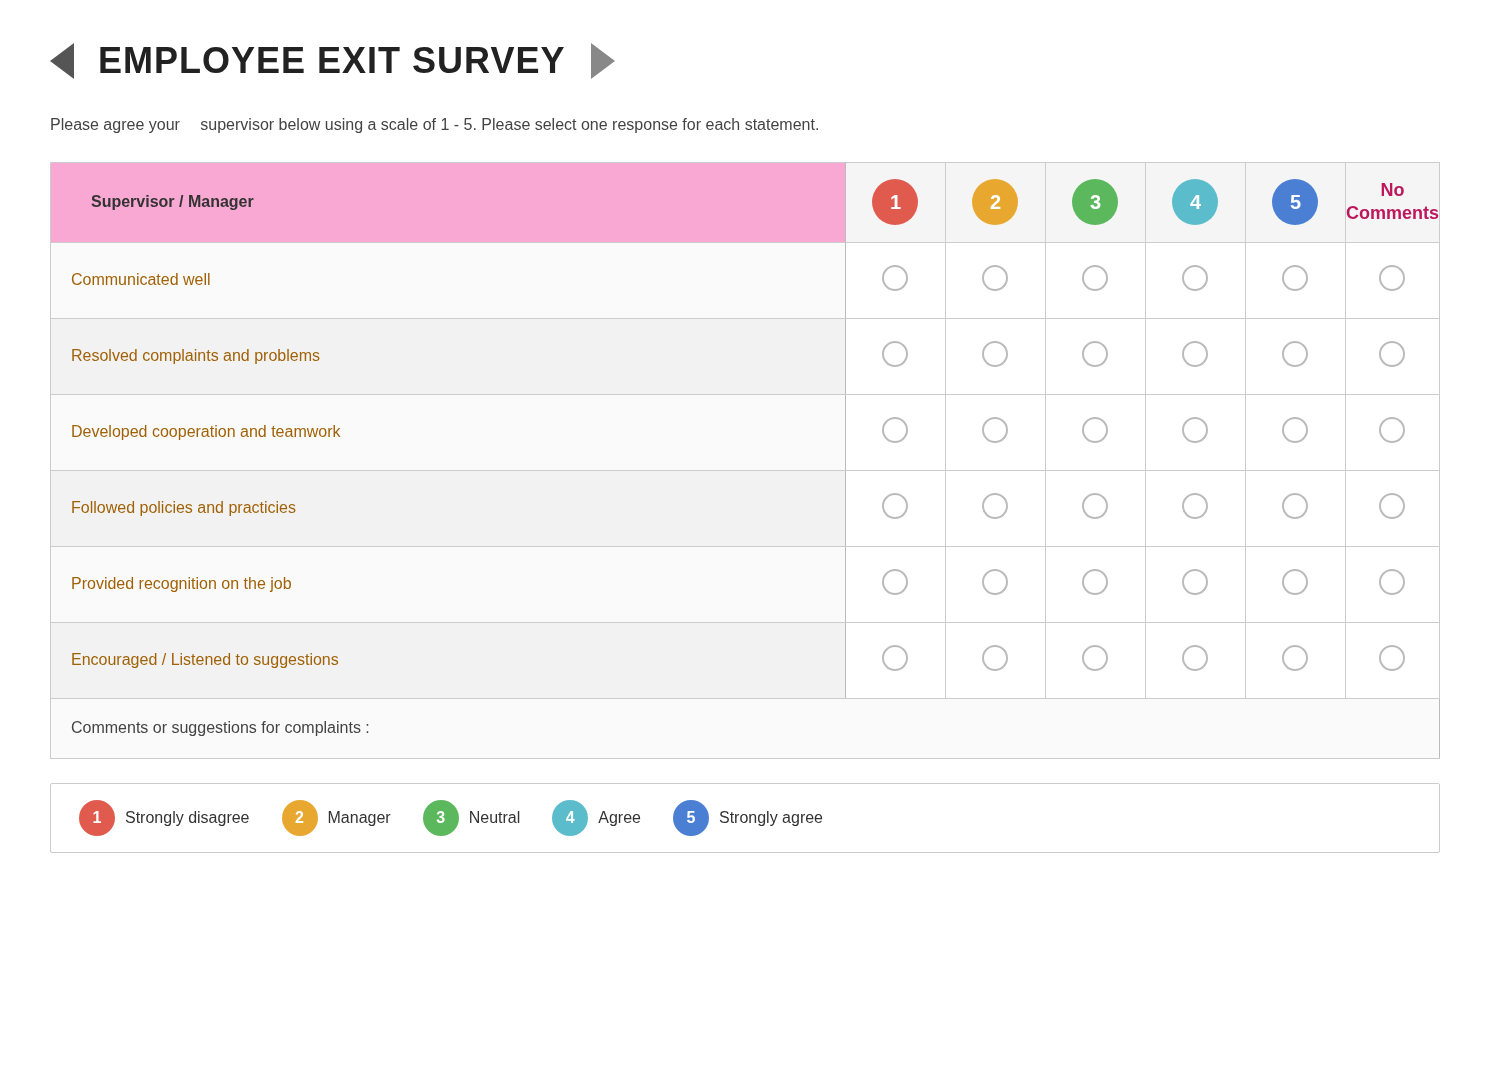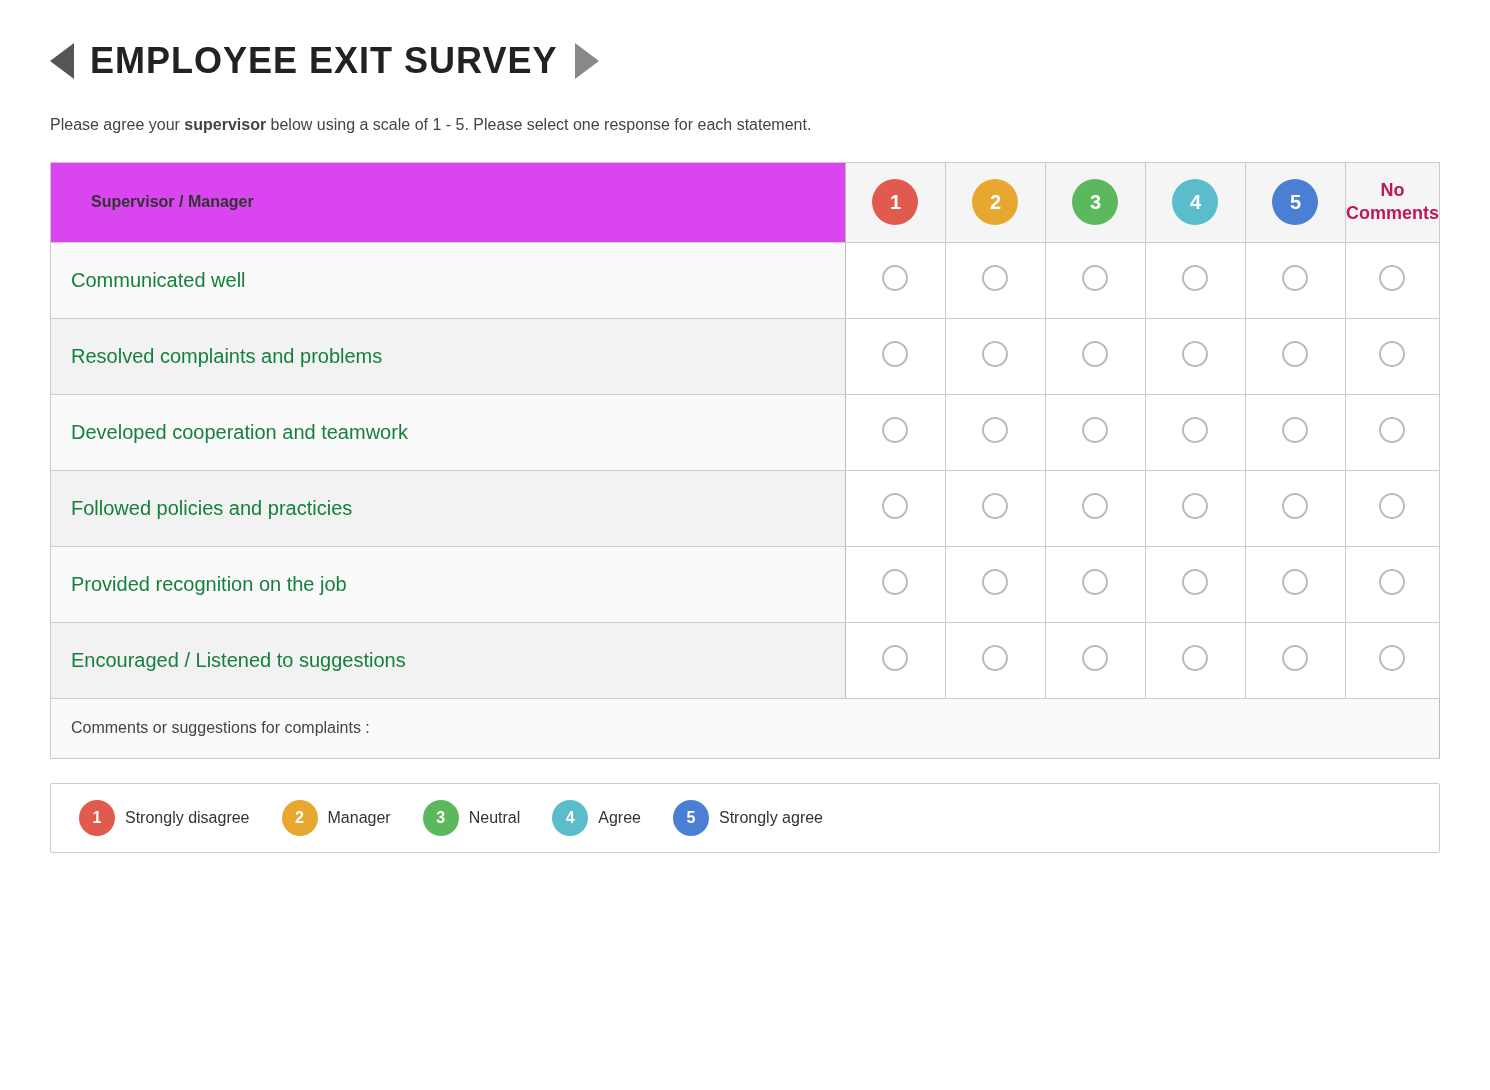--- a/index.html
+++ b/index.html
@@ -7,21 +7,21 @@
       font-family: 'Helvetica Neue', Arial, sans-serif;
       background: #fff;
       color: #333;
       padding: 40px 50px;
       max-width: 1490px;
     }
 
     .title-row {
       display: flex;
       align-items: center;
-      gap: 8px;
+      gap: 16px;
       margin-bottom: 30px;
     }
 
     
     .triangle-left {
       display: inline-block;
       width: 0;
       height: 0;
       border-top: 18px solid transparent;
       border-bottom: 18px solid transparent;
@@ -51,21 +51,22 @@
     }
 
     .subtitle {
       font-size: 16px;
       color: #444;
       margin-bottom: 24px;
       line-height: 1.6;
     }
 
     .subtitle strong {
-      font-weight: 700;
+      font-weight: 400;
+      margin-left: 16px;
     }
 
     .survey-table {
       width: 100%;
       border-collapse: collapse;
       border: 1.5px solid #ccc;
       margin-bottom: 24px;
     }
 
     .survey-table th,
@@ -85,21 +86,21 @@
       border-right: 1.5px solid #bbb;
     }
 
     .header-row th {
       background: #f5f5f5;
       font-weight: 700;
       font-size: 18px;
     }
 
     .header-row th:first-child {
-      background: #d946ef;
+      background: #f9a8d4;
       padding-left: 40px;
     }
 
     .col-header-cell {
       width: 100px;
       height: 80px;
       border-left: 1px dashed #bbb !important;
     }
 
     .rating-circle {
@@ -128,22 +129,22 @@
       width: 90px;
     }
 
     .data-row td {
       height: 76px;
       border-left: 1px dashed #bbb !important;
     }
 
     .data-row td:first-child {
       border-left: 1px solid #ccc !important;
-      font-size: 20px;
-      color: #15803d;
+      font-size: 16px;
+      color: #a16207;
       background: #fafafa;
     }
 
     .data-row:nth-child(even) td:first-child {
       background: #f2f2f2;
     }
 
     .radio-circle {
       display: inline-block;
       width: 26px;

